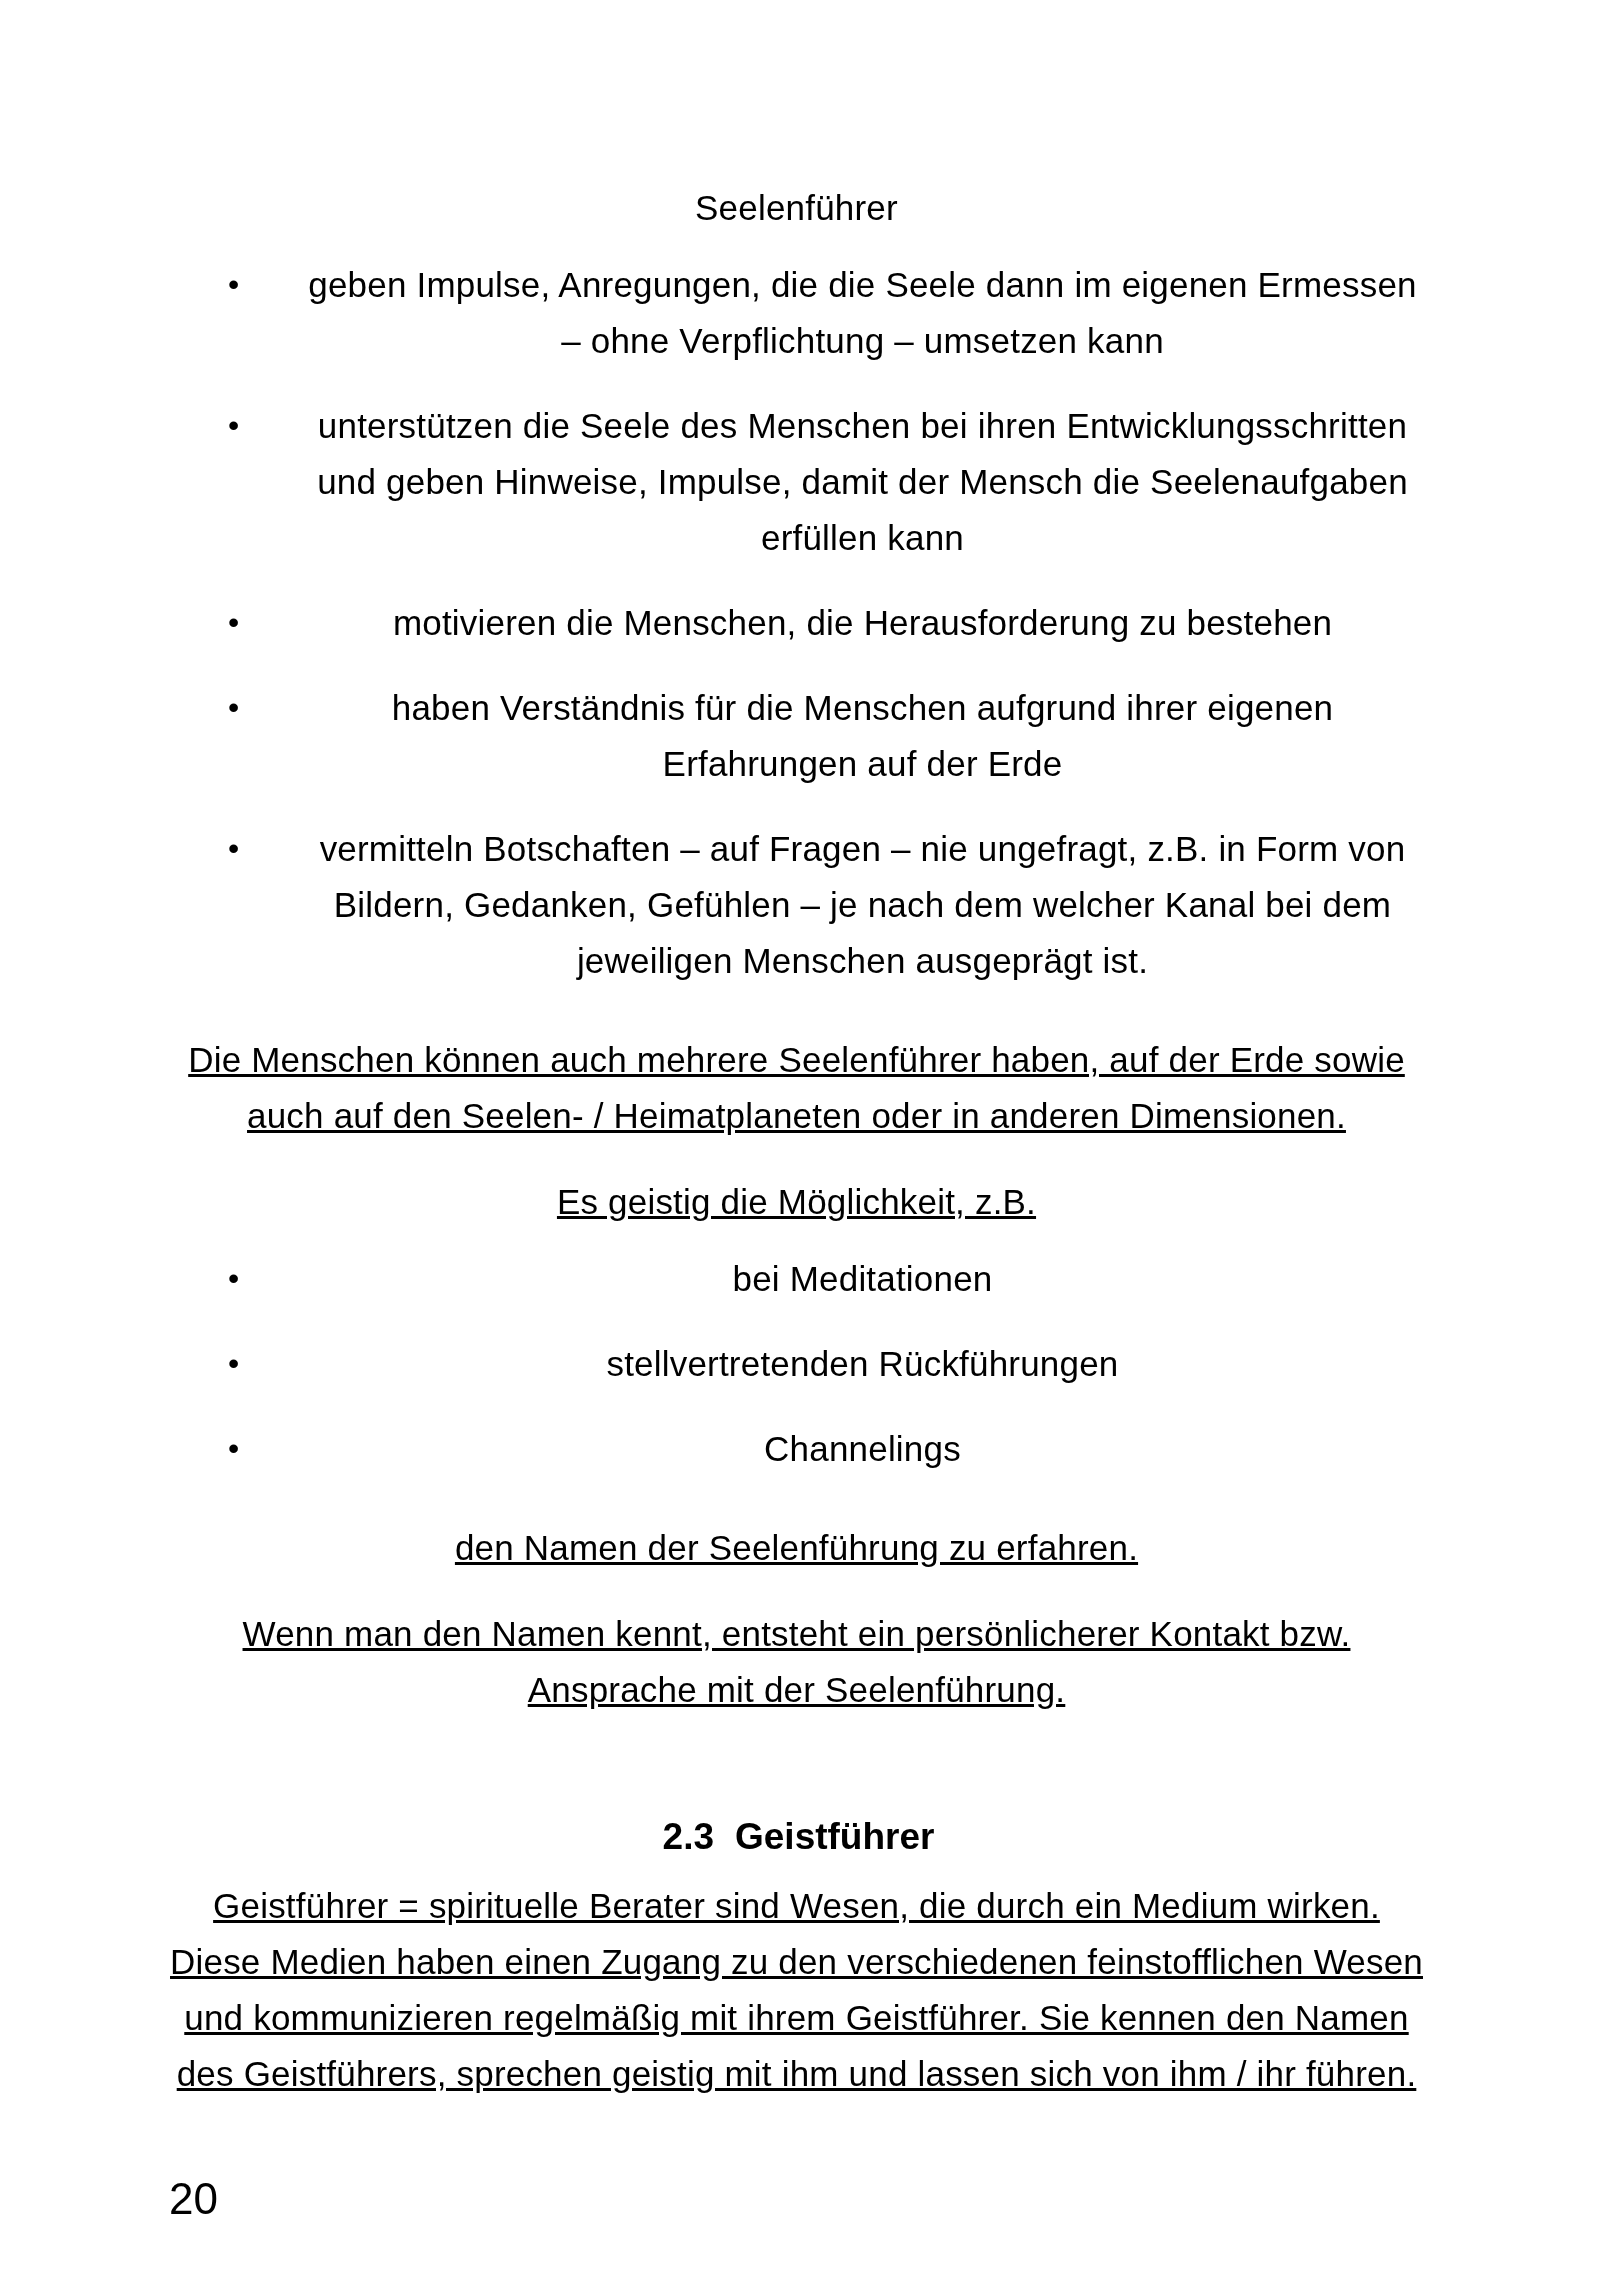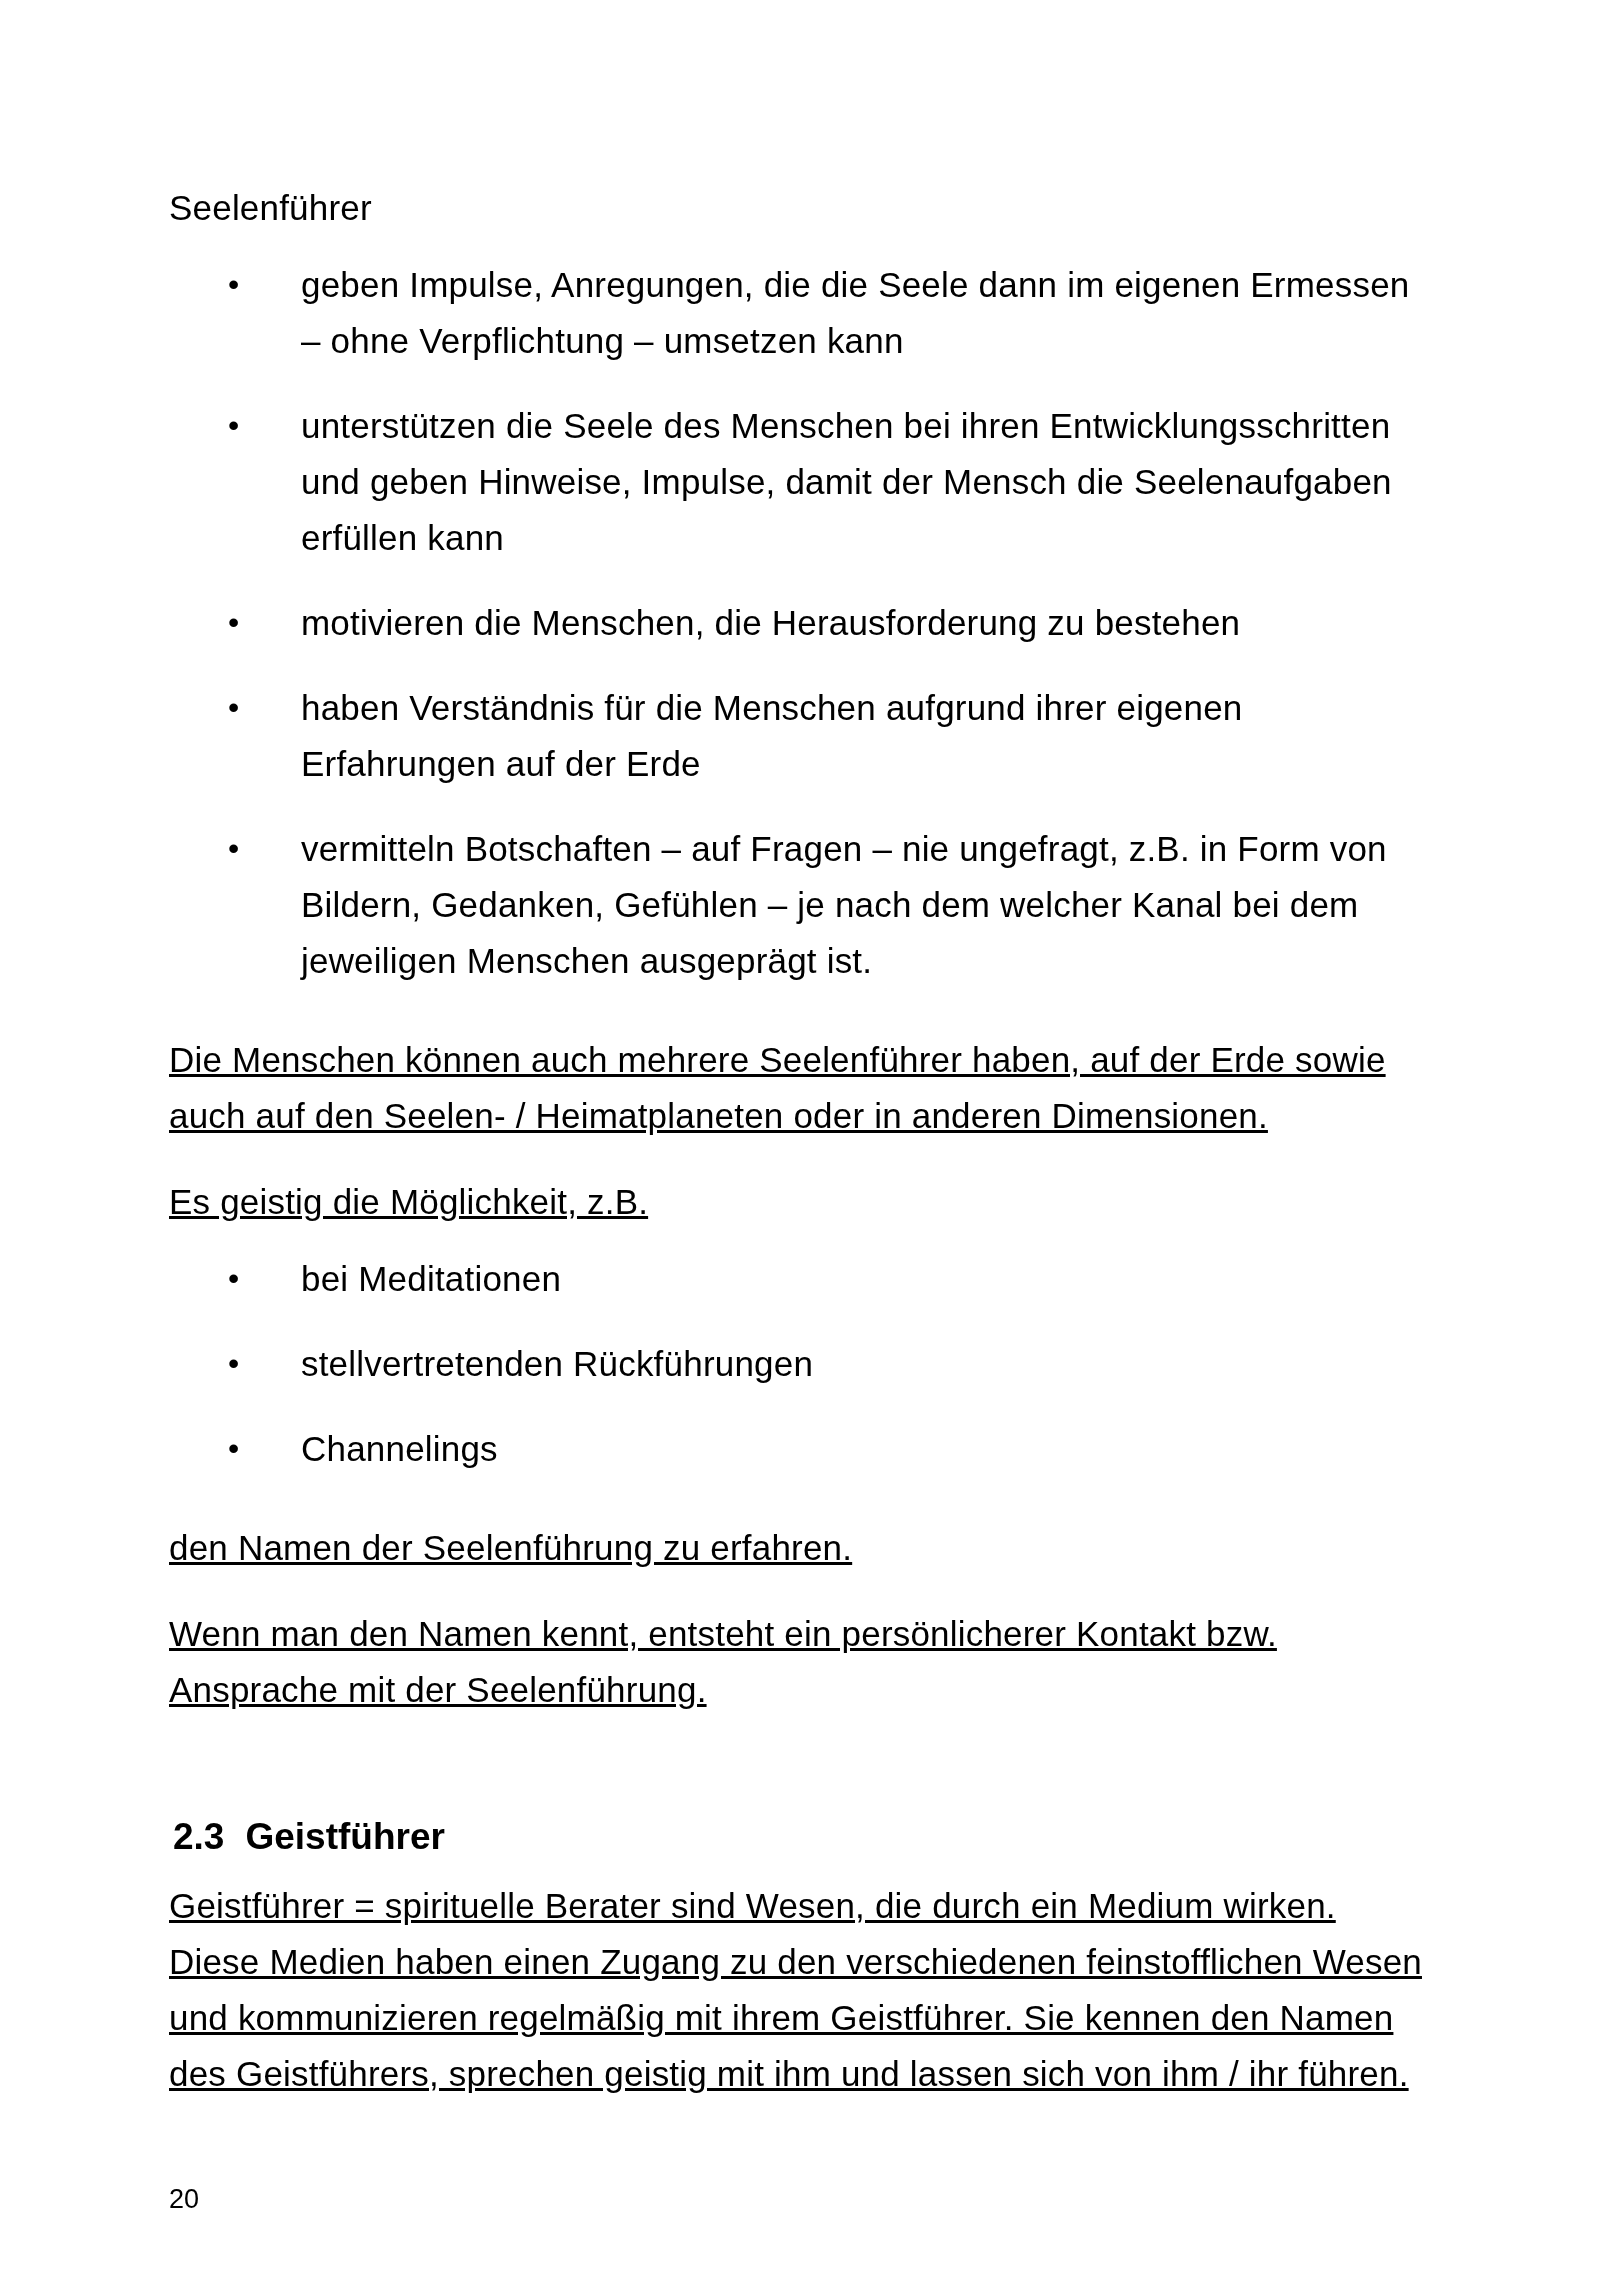--- a/index.html
+++ b/index.html
@@ -13,20 +13,21 @@
     color: #000000;
     font-family: "Liberation Sans", sans-serif;
     position: relative;
     overflow: hidden;
   }
   .page {
     position: absolute;
     inset: 0;
     box-sizing: border-box;
     padding: 180px 194px 12px 169px;
+    text-align: center;
   }
   .body-text {
     font-size: 35px;
     line-height: 56px;
     letter-spacing: 0.2px;
   }
   .intro-line {
     margin: 0;
   }
   .para {
@@ -67,21 +68,21 @@
   .section-heading .heading-number {
     margin-right: 21px;
   }
   .section-heading + .para {
     margin-top: 13px;
   }
   .page-number {
     position: absolute;
     left: 169px;
     top: 2171px;
-    font-size: 27px;
+    font-size: 44px;
     line-height: 56px;
   }
 </style>
 </head>
 <body>
 
 <div class="page">
 
   <p class="body-text intro-line">Seelenführer</p>
 

